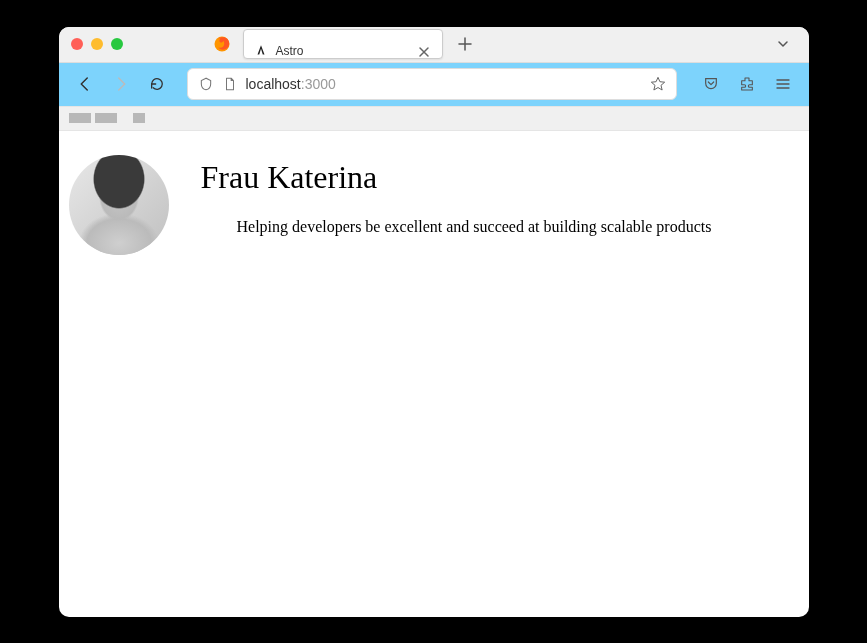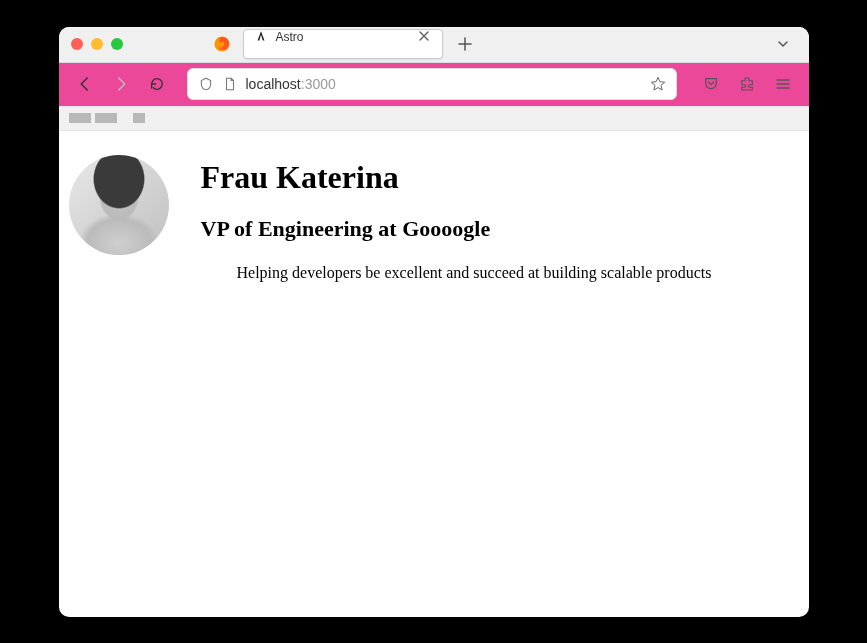--- a/index.html
+++ b/index.html
@@ -60,21 +60,21 @@
       align-items: center;
       flex: 1;
     }
     .tab {
       background: #fff;
       border: 1px solid #ccc;
       border-radius: 4px;
       height: 30px;
       padding: 0 10px;
       display: flex;
-      align-items: flex-start;
+      align-items: flex-end;
       gap: 8px;
       min-width: 200px;
       font-size: 12px;
       color: #333;
       box-shadow: 0 1px 2px rgba(0,0,0,0.08);
     }
     .tab-favicon {
       width: 14px;
       height: 14px;
       display: flex;
@@ -102,21 +102,21 @@
     .tablist-dropdown {
       width: 28px;
       height: 28px;
       display: flex;
       align-items: center;
       justify-content: center;
       color: #555;
       margin-left: auto;
     }
     .toolbar {
-      background: #ec4899;
+      background: #7dd3fc;
       height: 44px;
       display: flex;
       align-items: center;
       padding: 12px 12px;
       gap: 8px;
       border-bottom: 1px solid #e5e5e5;
     }
     .nav-btn {
       width: 28px;
       height: 28px;
@@ -193,21 +193,21 @@
         radial-gradient(ellipse 20px 24px at 50% 42%, #d4c4b4 0%, #c8b8a8 90%, transparent 100%),
         radial-gradient(ellipse 40px 30px at 50% 88%, #dcccc0 0%, #c8b8ac 80%, transparent 100%);
       filter: grayscale(100%);
     }
     .profile-text {
       flex: 1;
       padding-top: 4px;
     }
     .profile-name {
       font-size: 32px;
-      font-weight: bold;
+      font-weight: normal;
       margin-bottom: 20px;
     }
     .profile-title {
       font-size: 22px;
       font-weight: bold;
       margin-bottom: 20px;
     }
     .profile-desc {
       font-size: 16px;
       line-height: 1.4;
@@ -317,18 +317,17 @@
   <div class="bookmarkbar">
     <div class="bm-placeholder" style="width:22px"></div>
     <div class="bm-placeholder" style="width:22px"></div>
     <div class="bm-placeholder" style="width:12px;margin-left:12px"></div>
   </div>
 
   <div class="content">
     <div class="avatar"></div>
     <div class="profile-text">
       <h1 class="profile-name">Frau Katerina</h1>
-      <h2 class="profile-title">VP of Engineering at Goooogle</h2>
       <p class="profile-desc">Helping developers be excellent and succeed at building scalable products</p>
     </div>
   </div>
 
 </div>
 
 </body></html>

